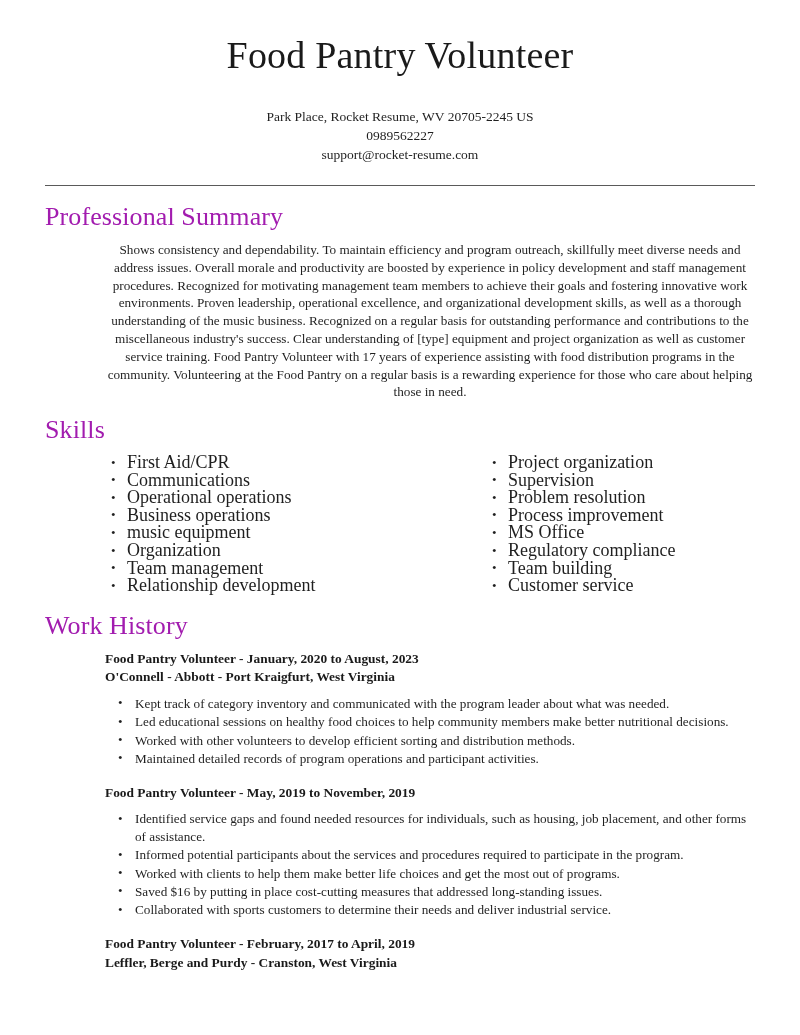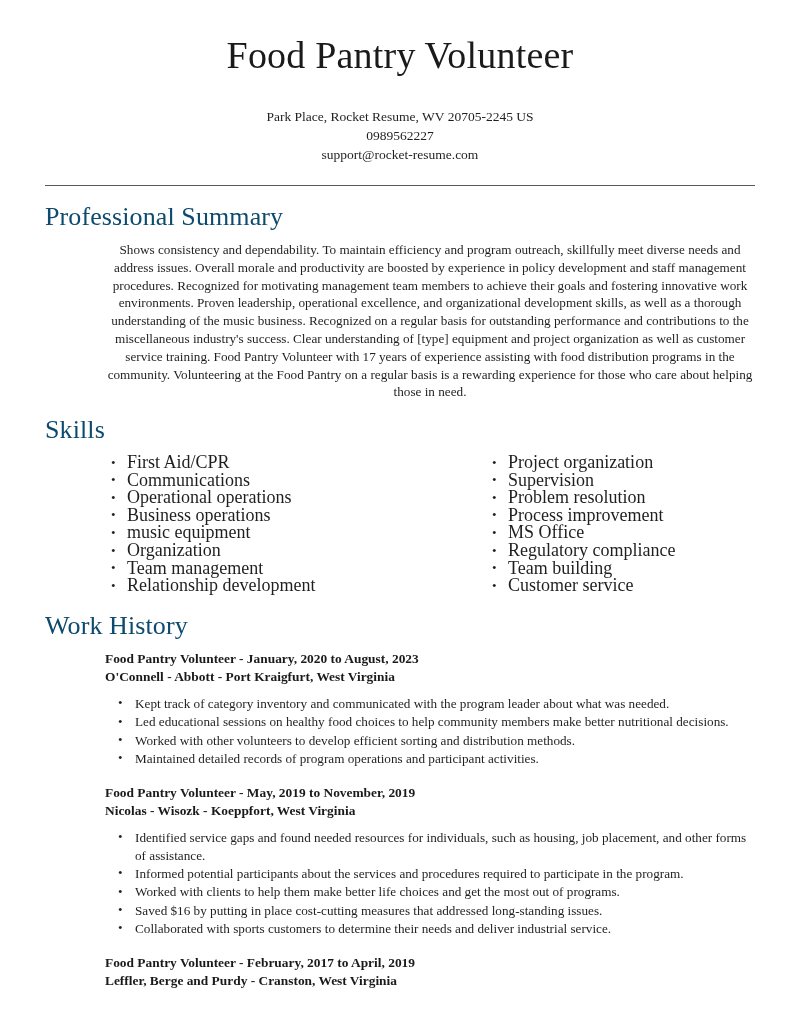--- a/index.html
+++ b/index.html
@@ -52,21 +52,21 @@
 
   
   .section {
     margin-top: 16px;
   }
   .section-title {
     font-size: 26px;
     font-weight: 400;
     line-height: 1.15;
     margin: 0 0 9px 0;
-    color: #0c4a6e;
+    color: #a21caf;
     letter-spacing: 0.1px;
   }
   .section-body {
     padding-left: 60px;
   }
 
   .summary-text {
     font-size: 13.2px;
     line-height: 17.8px;
     margin: 0;
@@ -207,21 +207,20 @@
       <ul class="job-bullets">
         <li>Kept track of category inventory and communicated with the program leader about what was needed.</li>
         <li>Led educational sessions on healthy food choices to help community members make better nutritional decisions.</li>
         <li>Worked with other volunteers to develop efficient sorting and distribution methods.</li>
         <li>Maintained detailed records of program operations and participant activities.</li>
       </ul>
     </div>
 
     <div class="job">
       <div class="job-title-line">Food Pantry Volunteer - May, 2019 to November, 2019</div>
-      <div class="job-company-line">Nicolas - Wisozk - Koeppfort, West Virginia</div>
       <ul class="job-bullets">
         <li>Identified service gaps and found needed resources for individuals, such as housing, job placement, and other forms of assistance.</li>
         <li>Informed potential participants about the services and procedures required to participate in the program.</li>
         <li>Worked with clients to help them make better life choices and get the most out of programs.</li>
         <li>Saved $16 by putting in place cost-cutting measures that addressed long-standing issues.</li>
         <li>Collaborated with sports customers to determine their needs and deliver industrial service.</li>
       </ul>
     </div>
 
     <div class="job">

